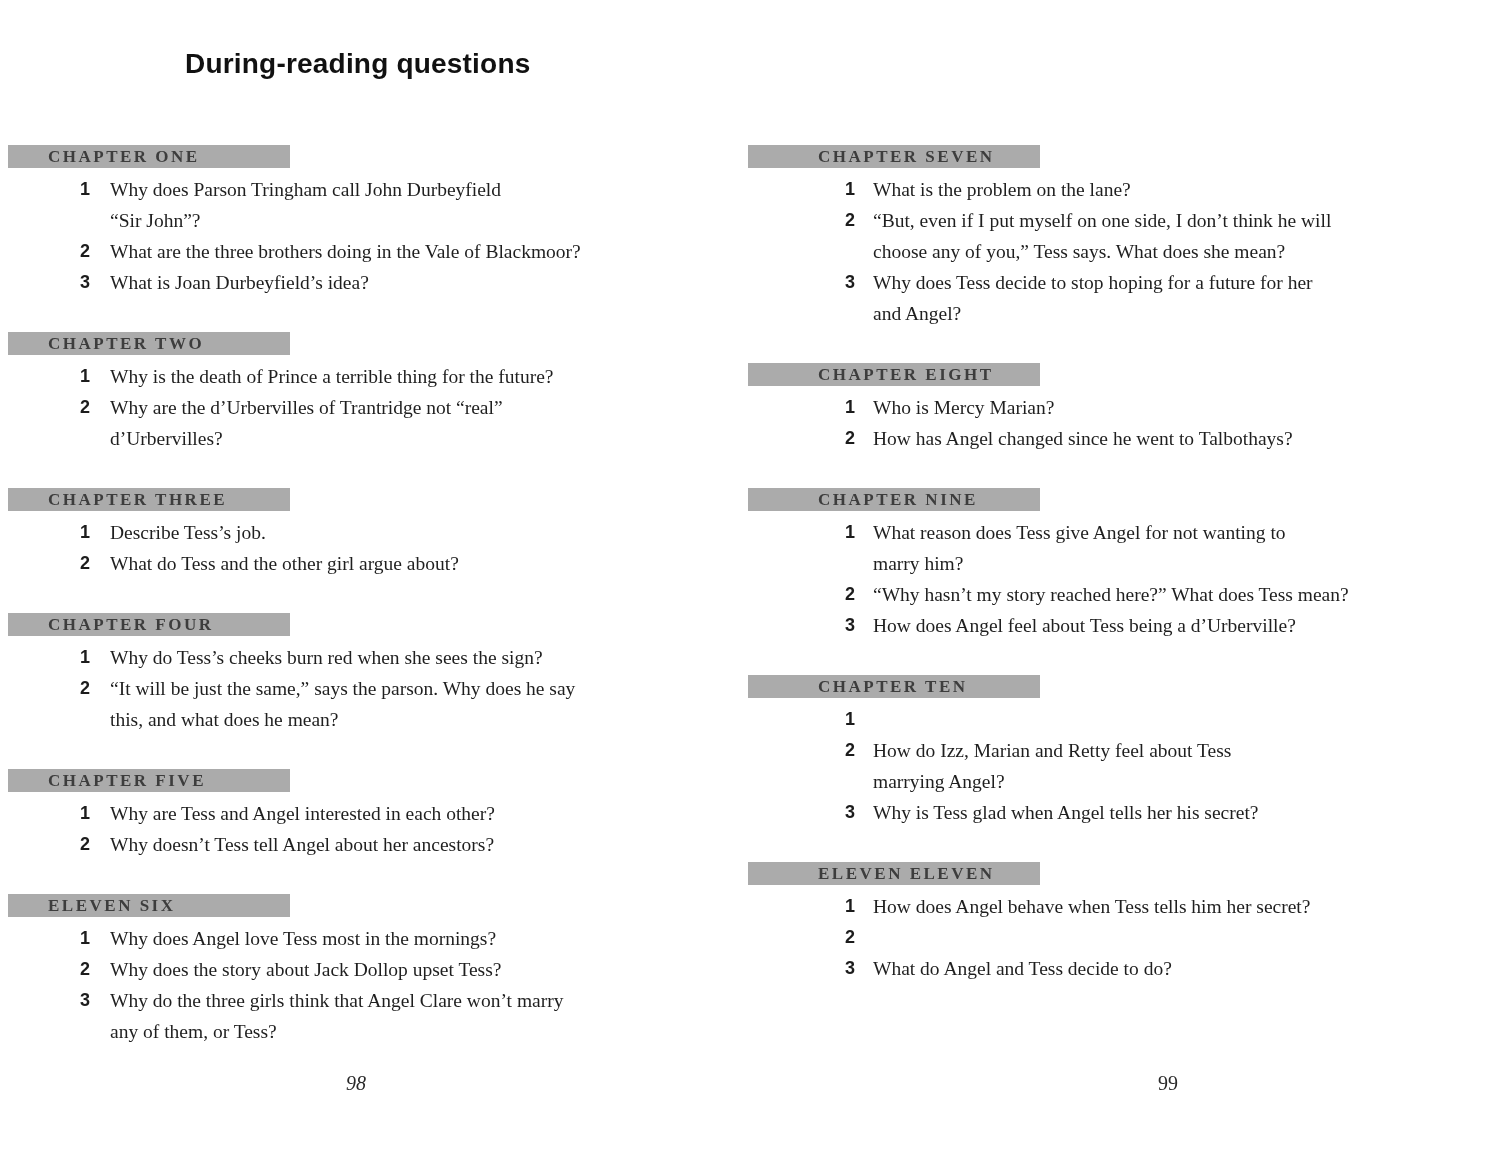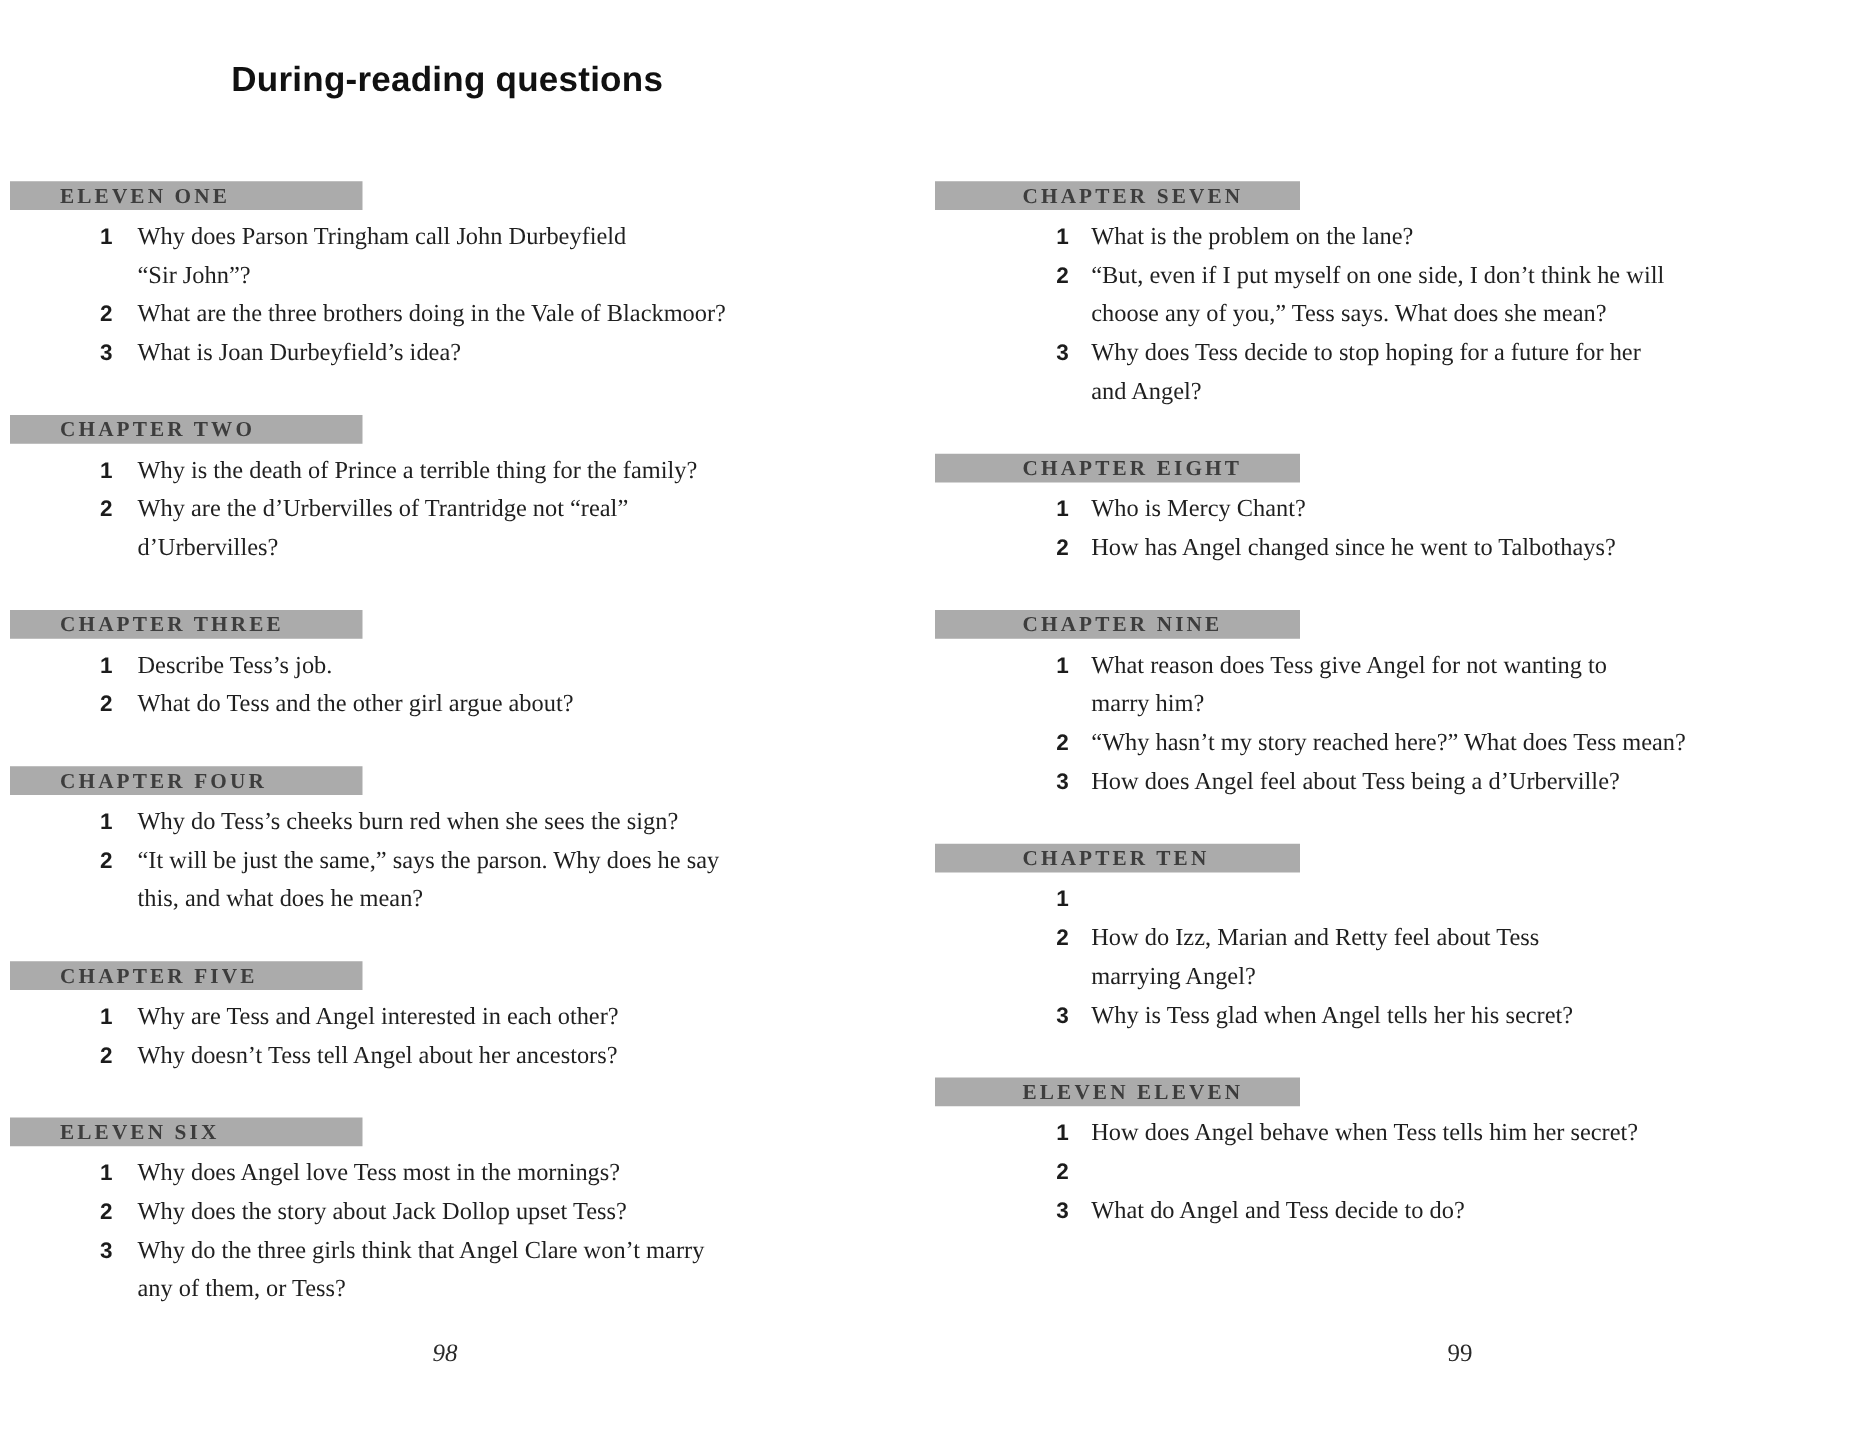--- a/index.html
+++ b/index.html
@@ -76,40 +76,40 @@
   .pagenum-right { left: 1168px; }
 </style>
 </head>
 <body>
 
 <div class="sheet">
   <h1 class="title">During-reading questions</h1>
 
   <div class="column col-left" id="col-0">
       <section class="chapter">
-        <div class="chapter-bar">ELEVEN ONE</div>
+        <div class="chapter-bar">CHAPTER ONE</div>
         <div class="question">
           <span class="qnum">1</span>
           <span class="qtext">Why does Parson Tringham call John Durbeyfield
 “Sir John”?</span>
         </div>
         <div class="question">
           <span class="qnum">2</span>
           <span class="qtext">What are the three brothers doing in the Vale of Blackmoor?</span>
         </div>
         <div class="question">
           <span class="qnum">3</span>
           <span class="qtext">What is Joan Durbeyfield’s idea?</span>
         </div>
       </section>
       <section class="chapter">
         <div class="chapter-bar">CHAPTER TWO</div>
         <div class="question">
           <span class="qnum">1</span>
-          <span class="qtext">Why is the death of Prince a terrible thing for the family?</span>
+          <span class="qtext">Why is the death of Prince a terrible thing for the future?</span>
         </div>
         <div class="question">
           <span class="qnum">2</span>
           <span class="qtext">Why are the d’Urbervilles of Trantridge not “real”
 d’Urbervilles?</span>
         </div>
       </section>
       <section class="chapter">
         <div class="chapter-bar">CHAPTER THREE</div>
         <div class="question">
@@ -176,21 +176,21 @@
         <div class="question">
           <span class="qnum">3</span>
           <span class="qtext">Why does Tess decide to stop hoping for a future for her
 and Angel?</span>
         </div>
       </section>
       <section class="chapter">
         <div class="chapter-bar">CHAPTER EIGHT</div>
         <div class="question">
           <span class="qnum">1</span>
-          <span class="qtext">Who is Mercy Chant?</span>
+          <span class="qtext">Who is Mercy Marian?</span>
         </div>
         <div class="question">
           <span class="qnum">2</span>
           <span class="qtext">How has Angel changed since he went to Talbothays?</span>
         </div>
       </section>
       <section class="chapter">
         <div class="chapter-bar">CHAPTER NINE</div>
         <div class="question">
           <span class="qnum">1</span>

